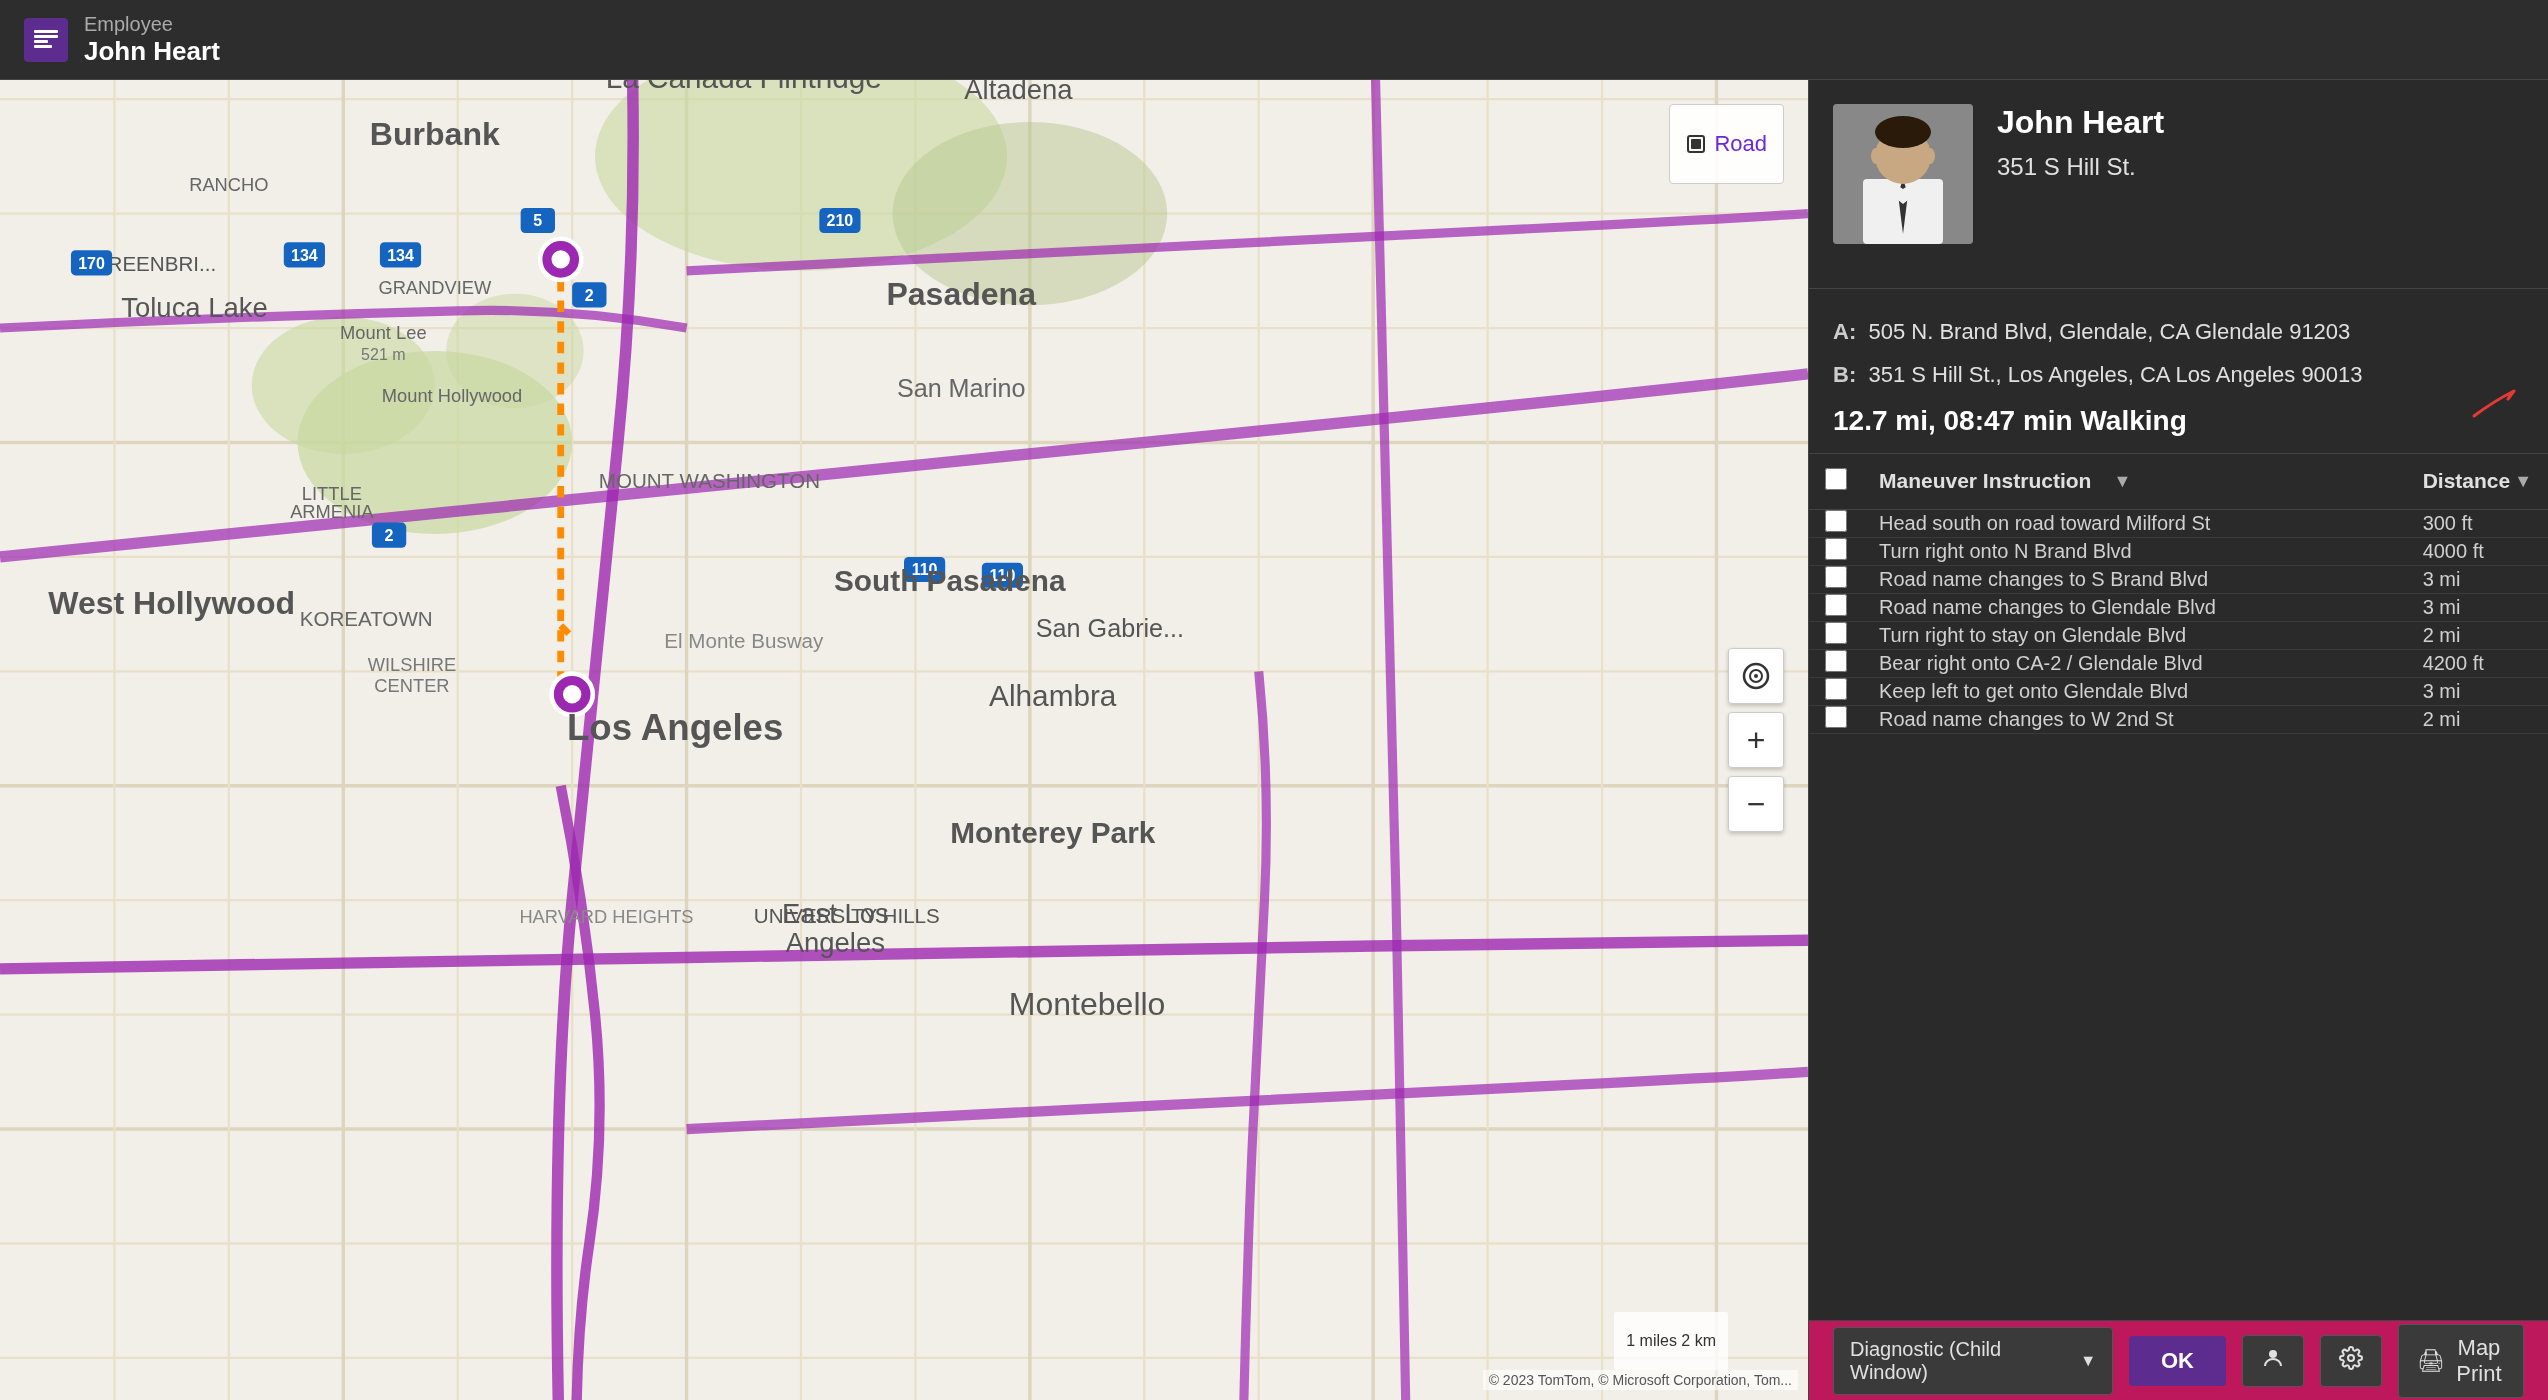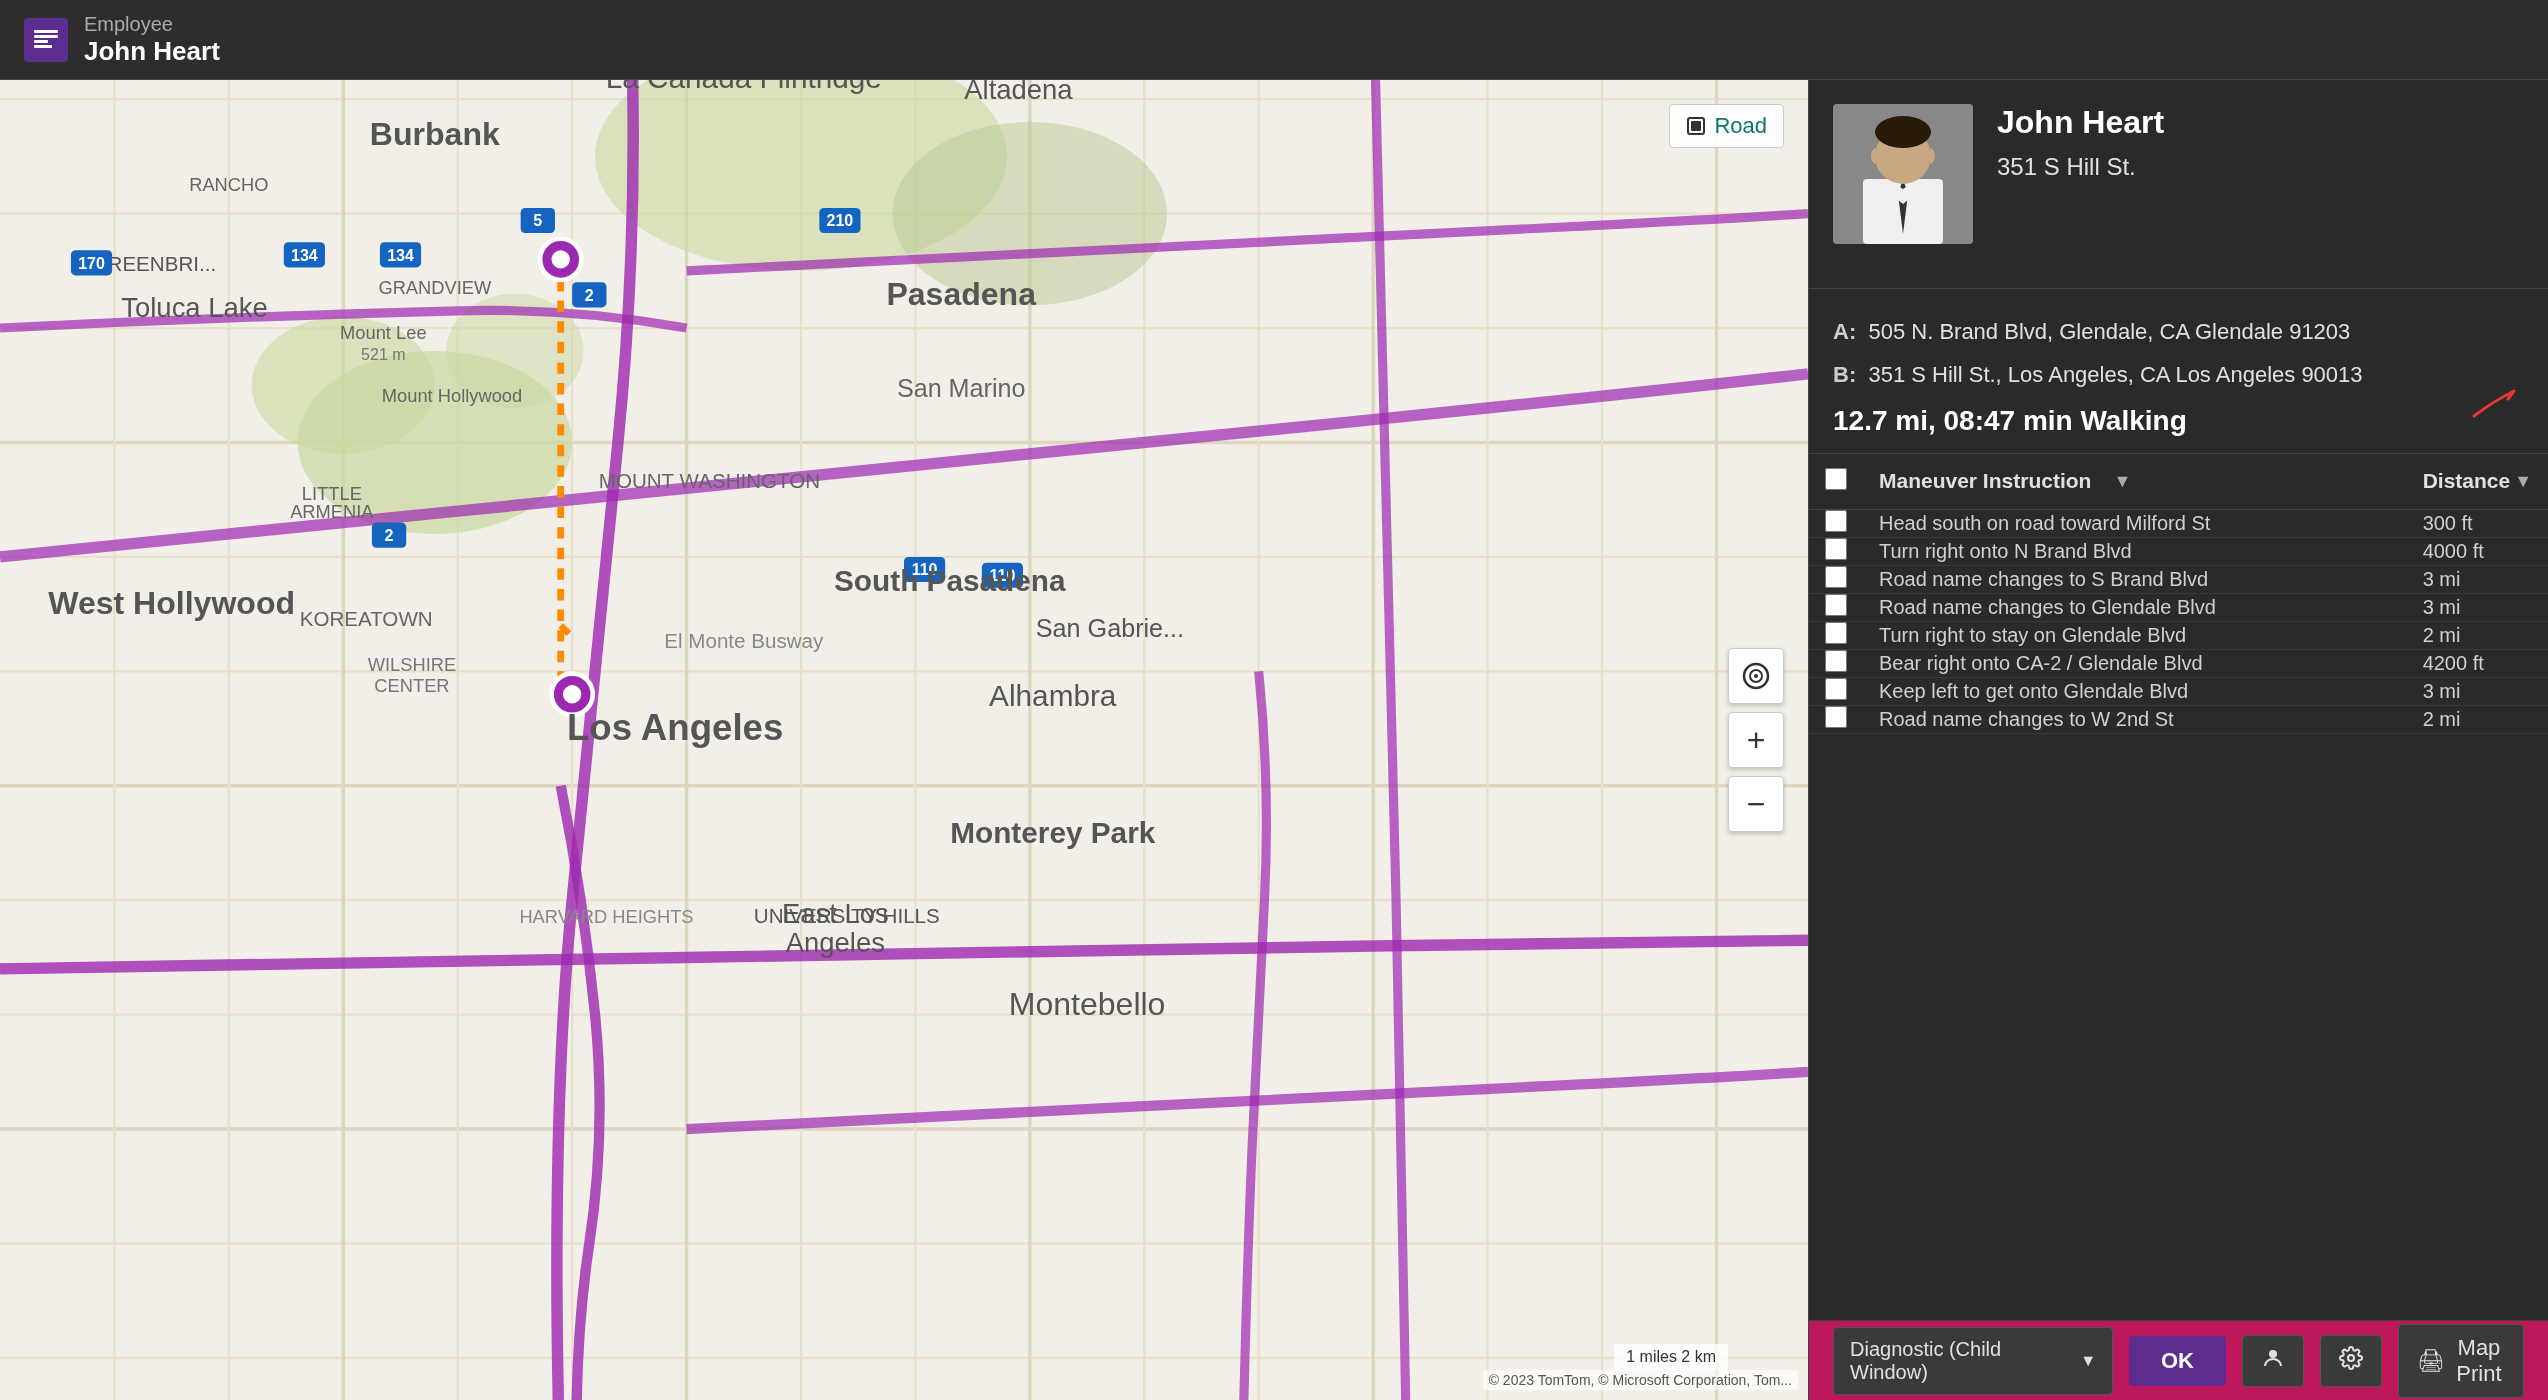--- a/index.html
+++ b/index.html
@@ -100,24 +100,24 @@
     }
 
     
     .road-btn {
       position: absolute;
       top: 24px;
       right: 24px;
       background: rgba(255,255,255,0.9);
       border: 1px solid #ccc;
       border-radius: 4px;
-      padding: 8px 16px;
+      padding: 26px 16px;
       font-size: 22px;
       cursor: pointer;
-      color: #0f766e;
+      color: #6d28d9;
       display: flex;
       align-items: center;
       gap: 8px;
     }
 
     
     .right-panel {
       width: 740px;
       background: #2a2a2a;
       display: flex;
@@ -303,21 +303,21 @@
       color: #aaa;
       cursor: pointer;
     }
 
     
     .map-scale {
       position: absolute;
       bottom: 30px;
       right: 80px;
       background: rgba(255,255,255,0.8);
-      padding: 4px 12px;
+      padding: 20px 12px;
       font-size: 16px;
       color: #333;
       border-radius: 2px;
       margin-left: 48px;
     }
 
     
     .map-copyright {
       position: absolute;
       bottom: 10px;

